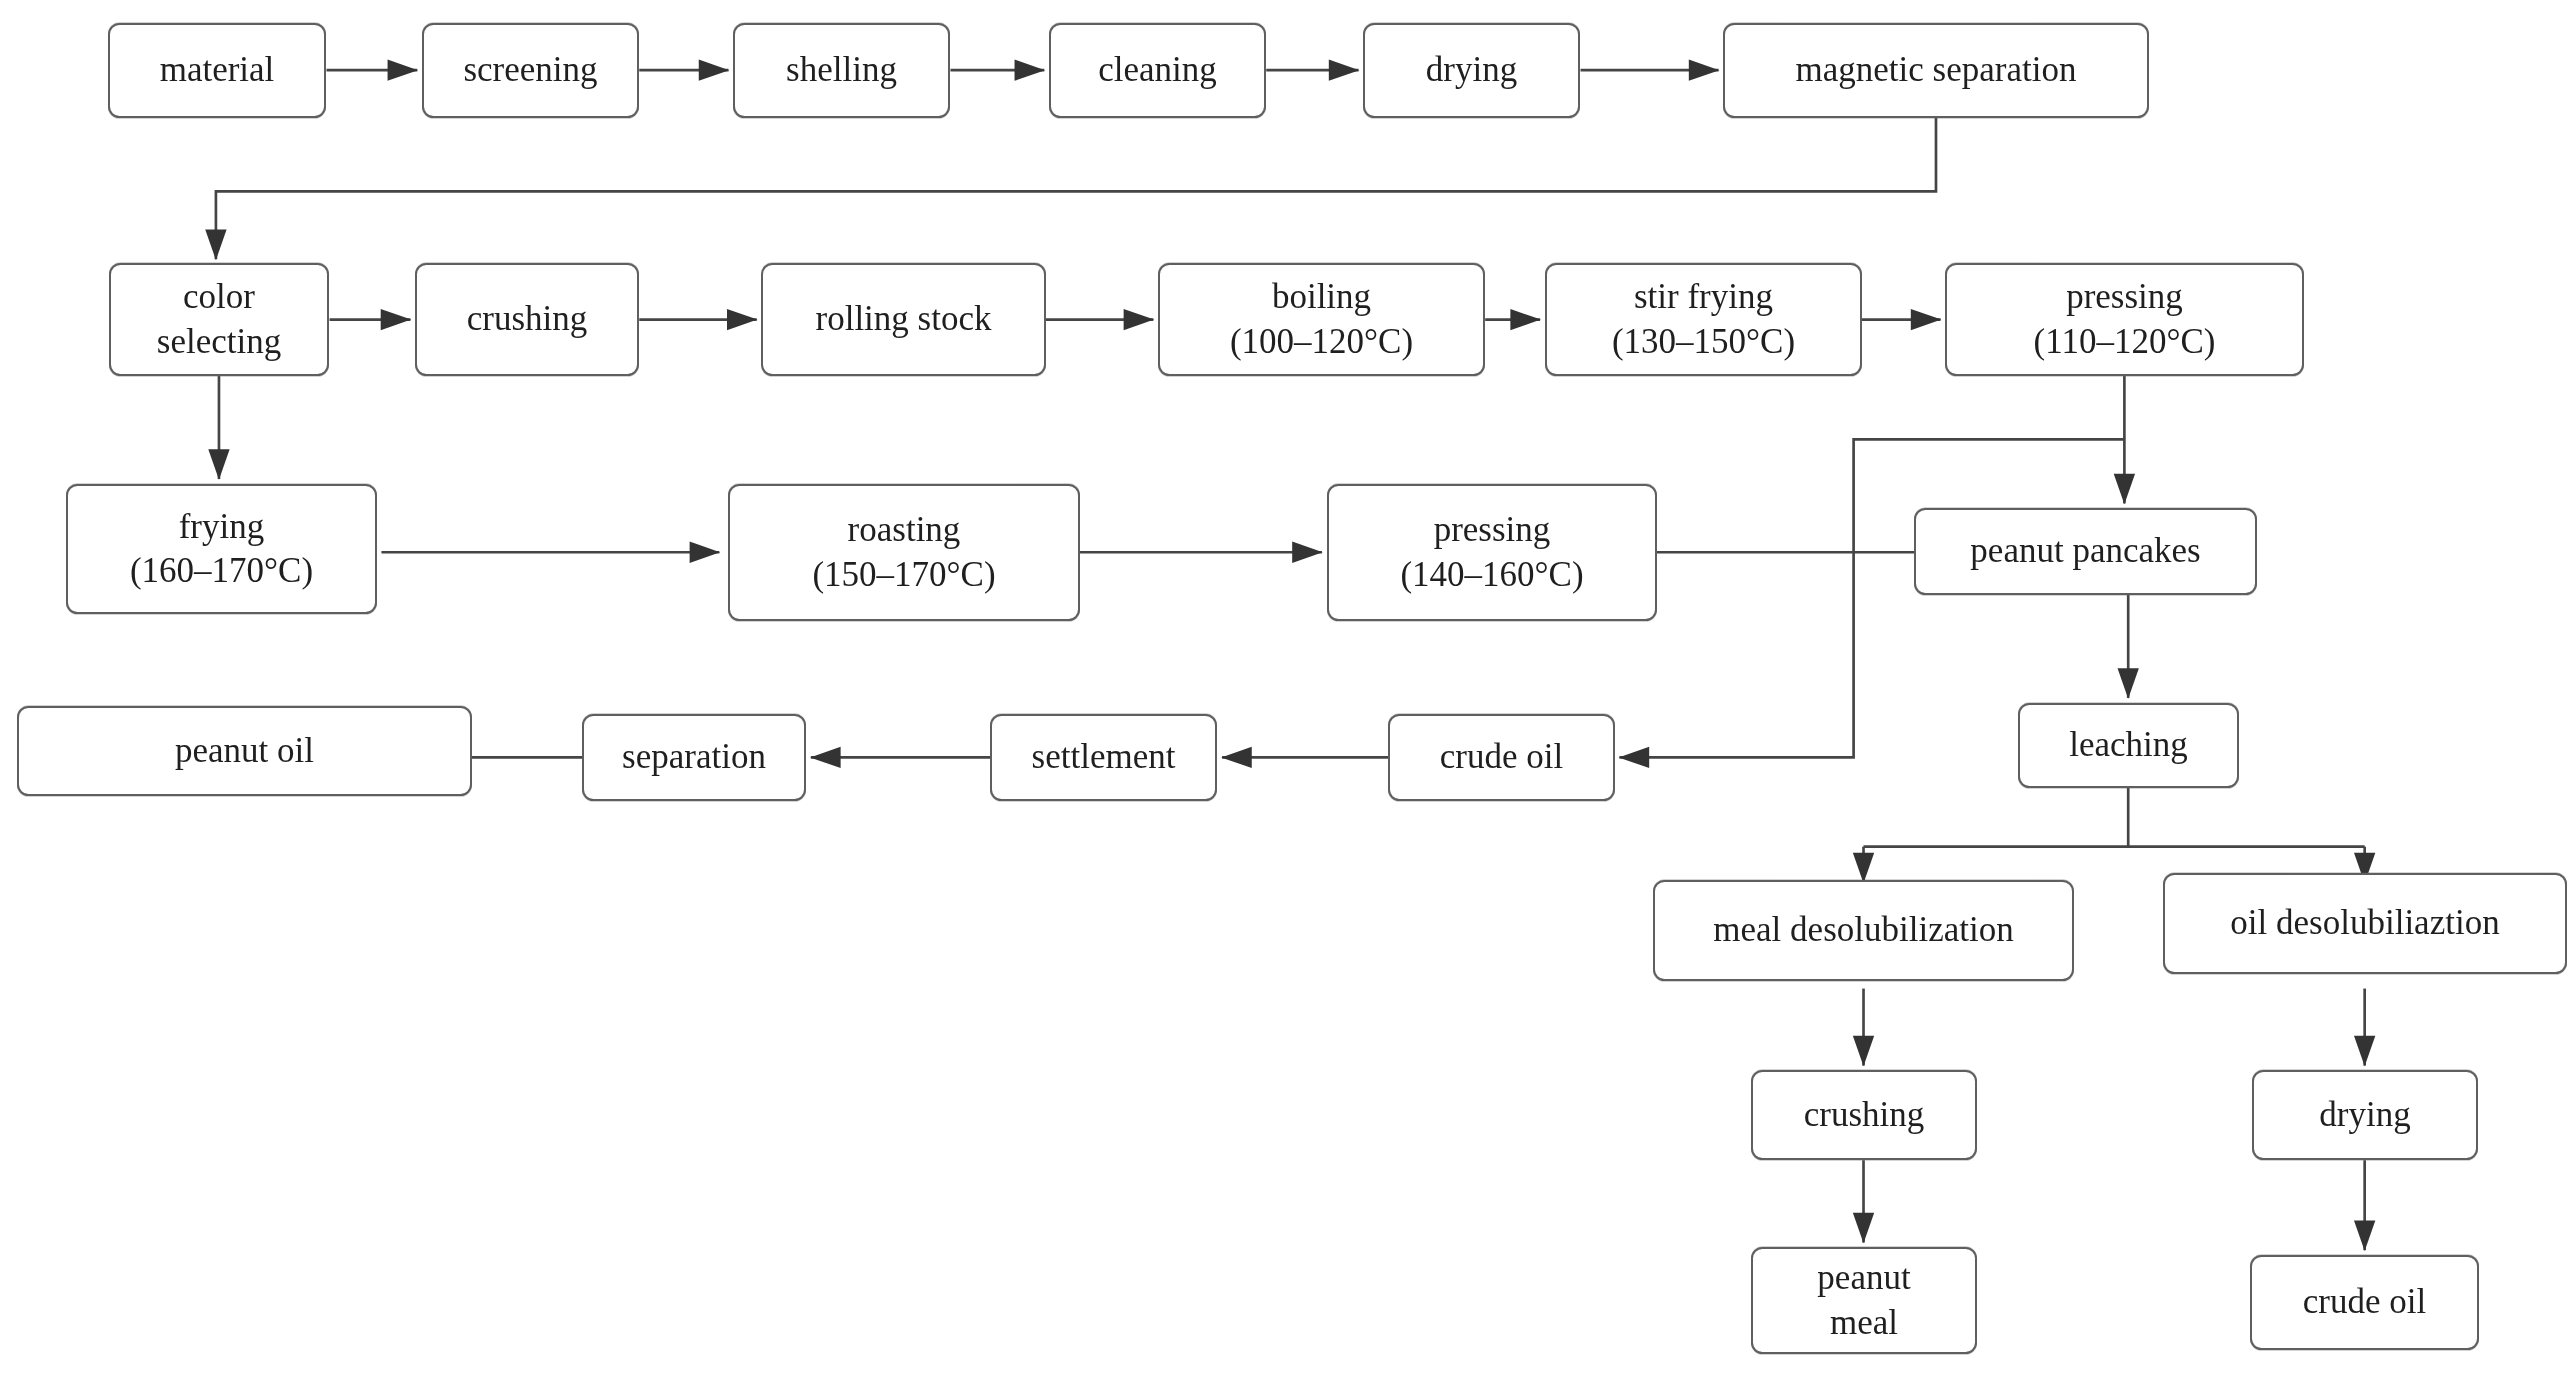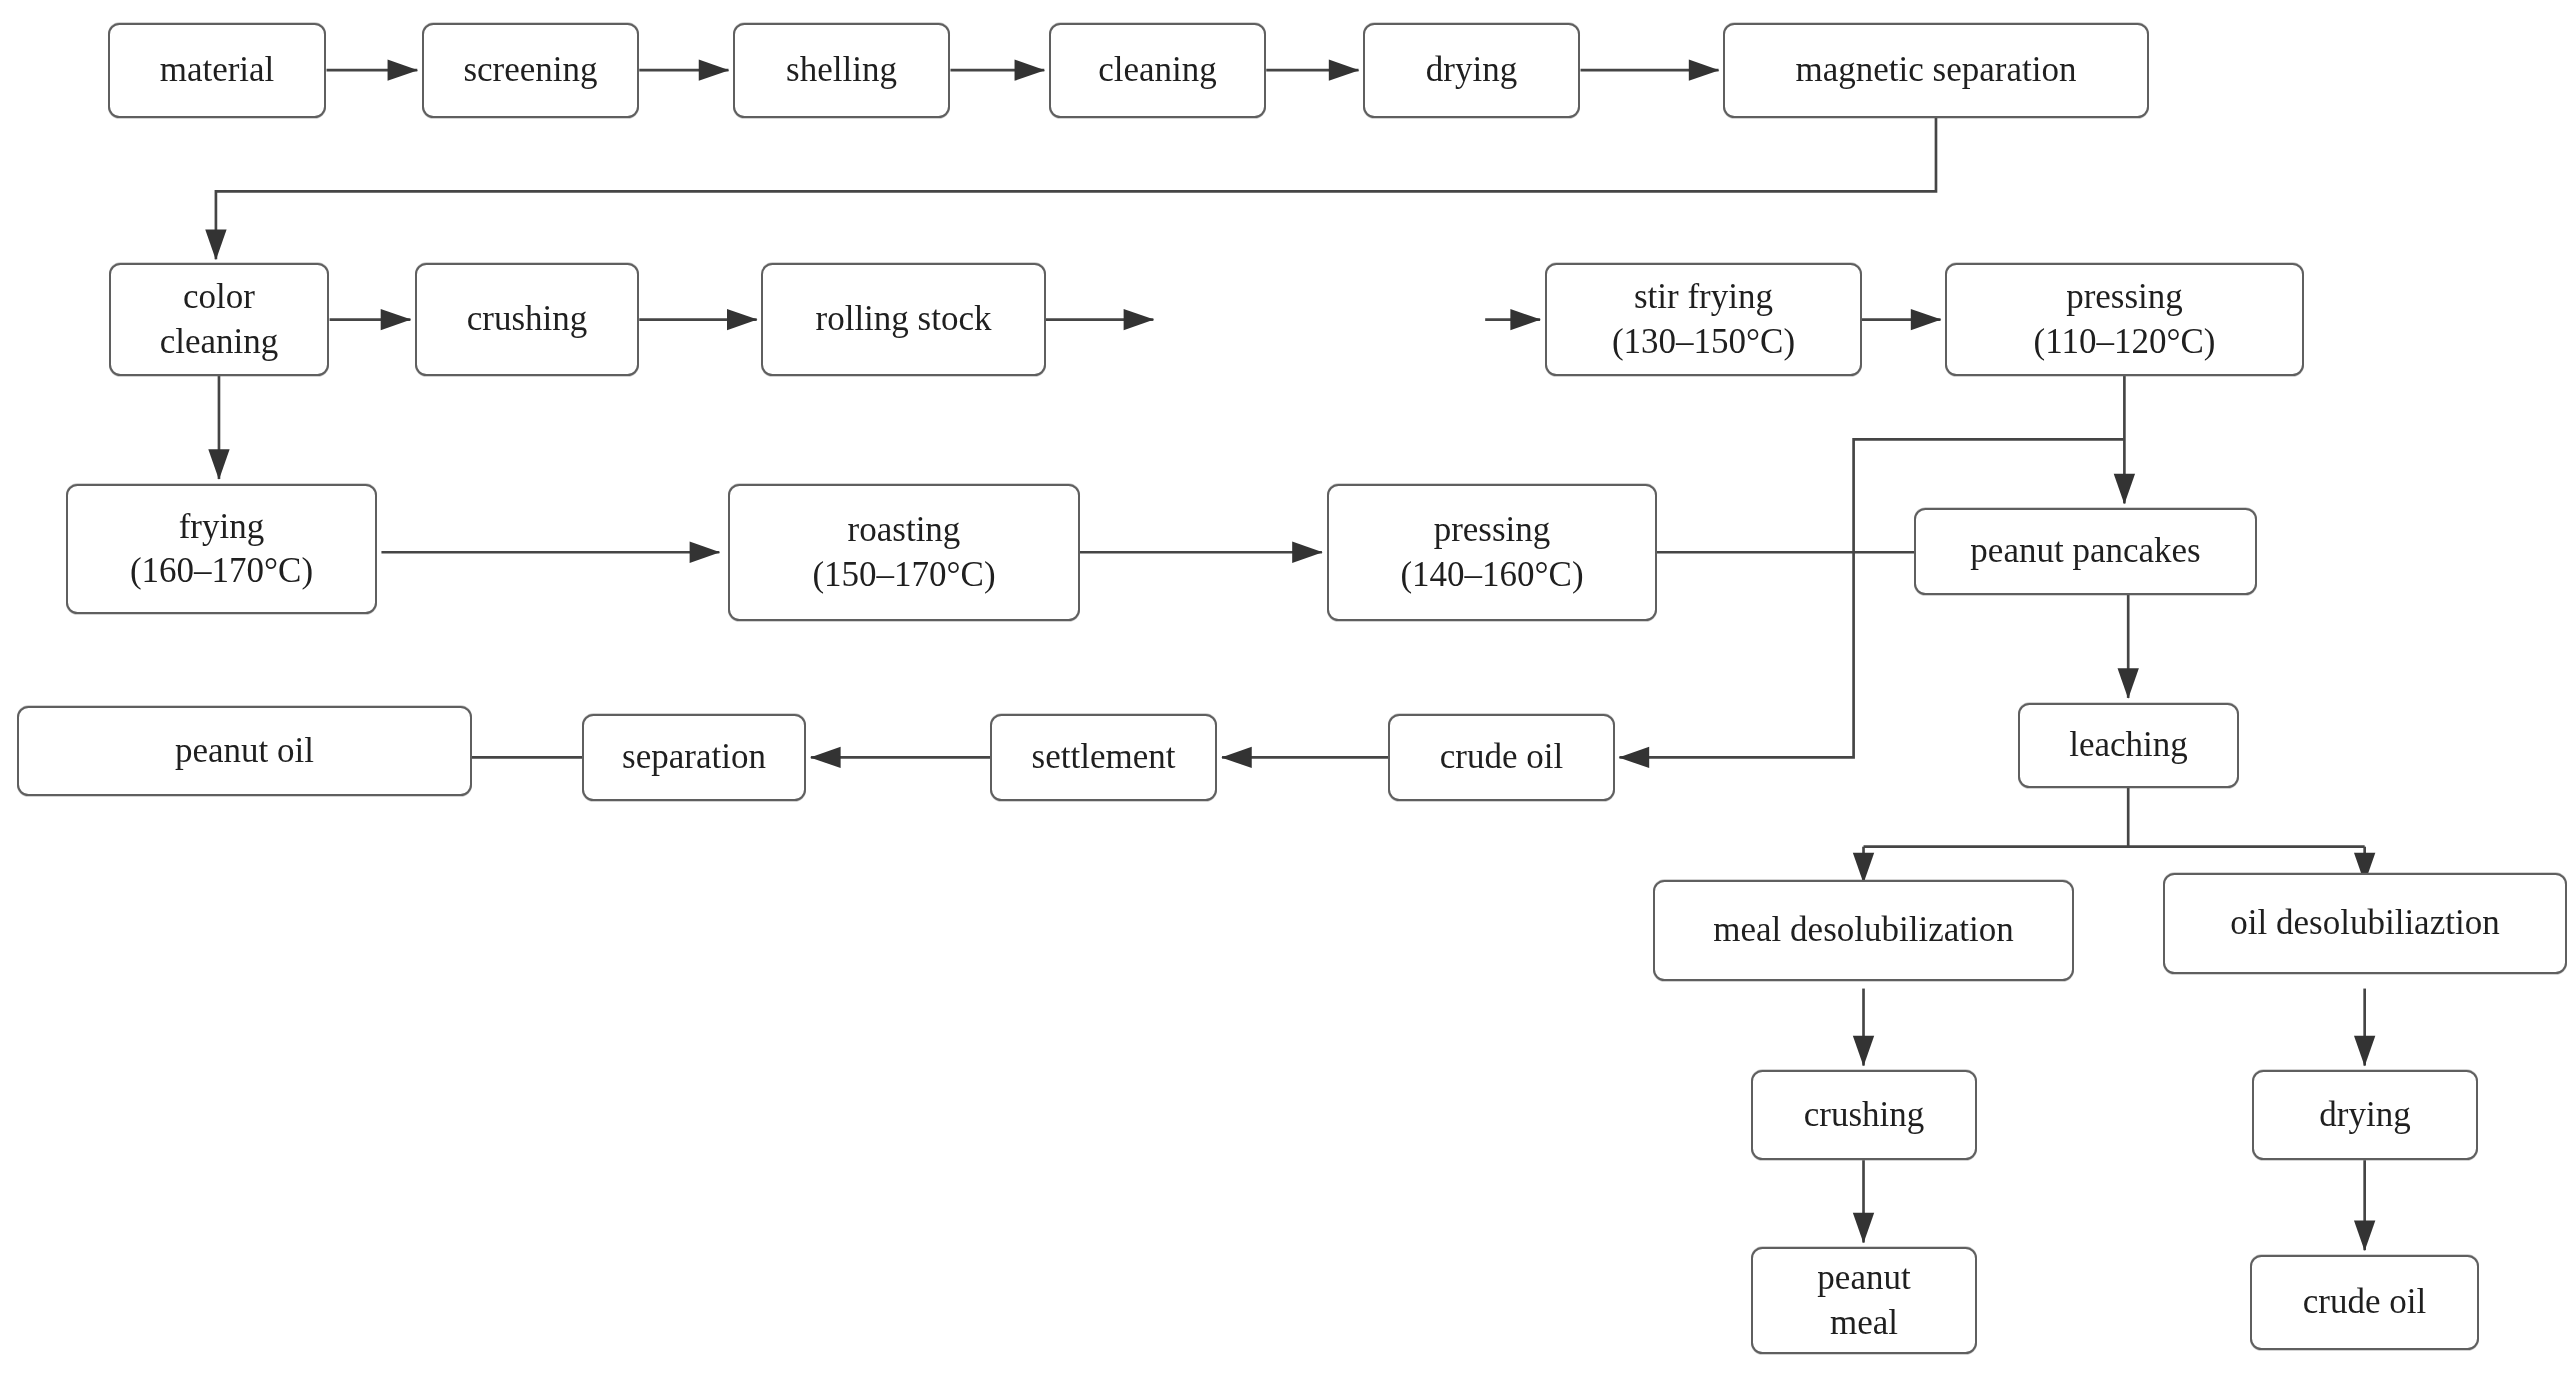--- a/index.html
+++ b/index.html
@@ -89,23 +89,25 @@
   </svg>
 
   <div class="node" style="left:108px;top:23px;width:218px;height:95px">material</div>
   <div class="node" style="left:422px;top:23px;width:217px;height:95px">screening</div>
   <div class="node" style="left:733px;top:23px;width:217px;height:95px">shelling</div>
   <div class="node" style="left:1049px;top:23px;width:217px;height:95px">cleaning</div>
   <div class="node" style="left:1363px;top:23px;width:217px;height:95px">drying</div>
   <div class="node" style="left:1723px;top:23px;width:426px;height:95px">magnetic separation</div>
 
   <div class="node" style="left:109px;top:263px;width:220px;height:113px">color
-cleaning</div>
+selecting</div>
   <div class="node" style="left:415px;top:263px;width:224px;height:113px">crushing</div>
   <div class="node" style="left:761px;top:263px;width:285px;height:113px">rolling stock</div>
+  <div class="node" style="left:1158px;top:263px;width:327px;height:113px">boiling
+(100–120°C)</div>
   <div class="node" style="left:1545px;top:263px;width:317px;height:113px">stir frying
 (130–150°C)</div>
   <div class="node" style="left:1945px;top:263px;width:359px;height:113px">pressing
 (110–120°C)</div>
 
   <div class="node" style="left:66px;top:484px;width:311px;height:130px">frying
 (160–170°C)</div>
   <div class="node" style="left:728px;top:484px;width:352px;height:137px">roasting
 (150–170°C)</div>
   <div class="node" style="left:1327px;top:484px;width:330px;height:137px">pressing

